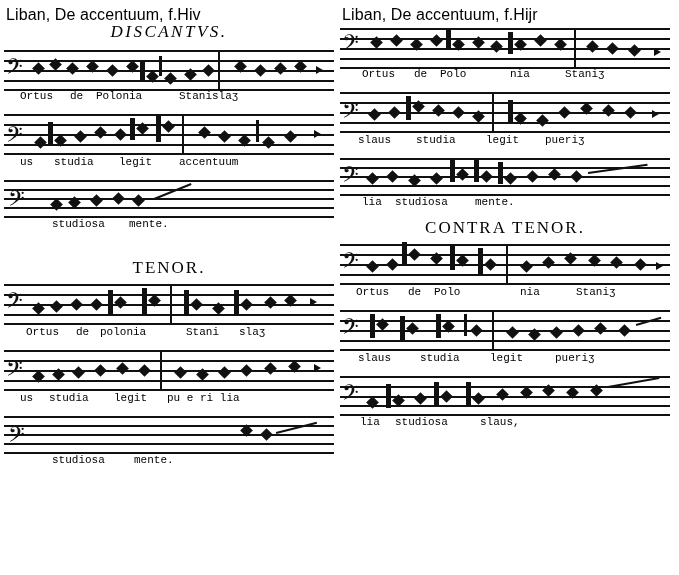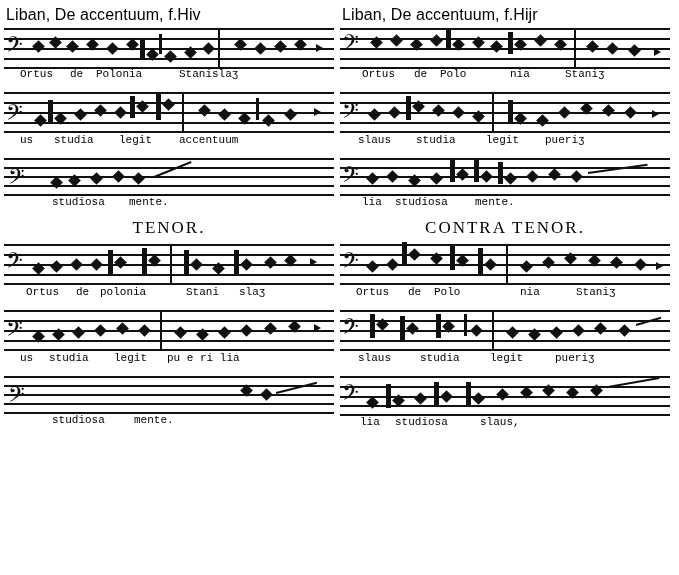--- a/index.html
+++ b/index.html
@@ -123,20 +123,21 @@
 <body>
 
 <div class="page">
 
   <div class="caption caption-left">Liban, De accentuum, f.Hiv</div>
   <div class="caption caption-right">Liban, De accentuum, f.Hijr</div>
 
   <div class="column col-left">
 
     <div class="part">
+      <div class="part-title">DISCANTVS.</div>
 
       <div class="system" style="height:46px;">
         <div class="staff">
           <div class="line" style="top:6px;"></div>
           <div class="line" style="top:16px;"></div>
           <div class="line" style="top:26px;"></div>
           <div class="line" style="top:36px;"></div>
           <div class="line" style="top:45px;"></div>
         </div>
         <div class="clef" style="left:2px; top:12px;">𝄢</div>
@@ -216,21 +217,21 @@
         <div class="nh" style="left:110px; top:18px;"></div>
         <div class="nh" style="left:130px; top:20px;"></div>
         <div class="slant" style="left:150px; top:22px; width:40px; transform: rotate(-22deg);"></div>
       </div>
       <div class="lyrics">
         <span class="lyric" style="left:48px;">studiosa</span>
         <span class="lyric" style="left:125px;">mente.</span>
       </div>
     </div>
 
-    <div class="part" style="margin-top:2px;">
+    <div class="part" style="margin-top:20px;">
       <div class="part-title upright">TENOR.</div>
 
       <div class="system">
         <div class="staff">
           <div class="line" style="top:4px;"></div>
           <div class="line" style="top:14px;"></div>
           <div class="line" style="top:24px;"></div>
           <div class="line" style="top:34px;"></div>
           <div class="line" style="top:43px;"></div>
         </div>

